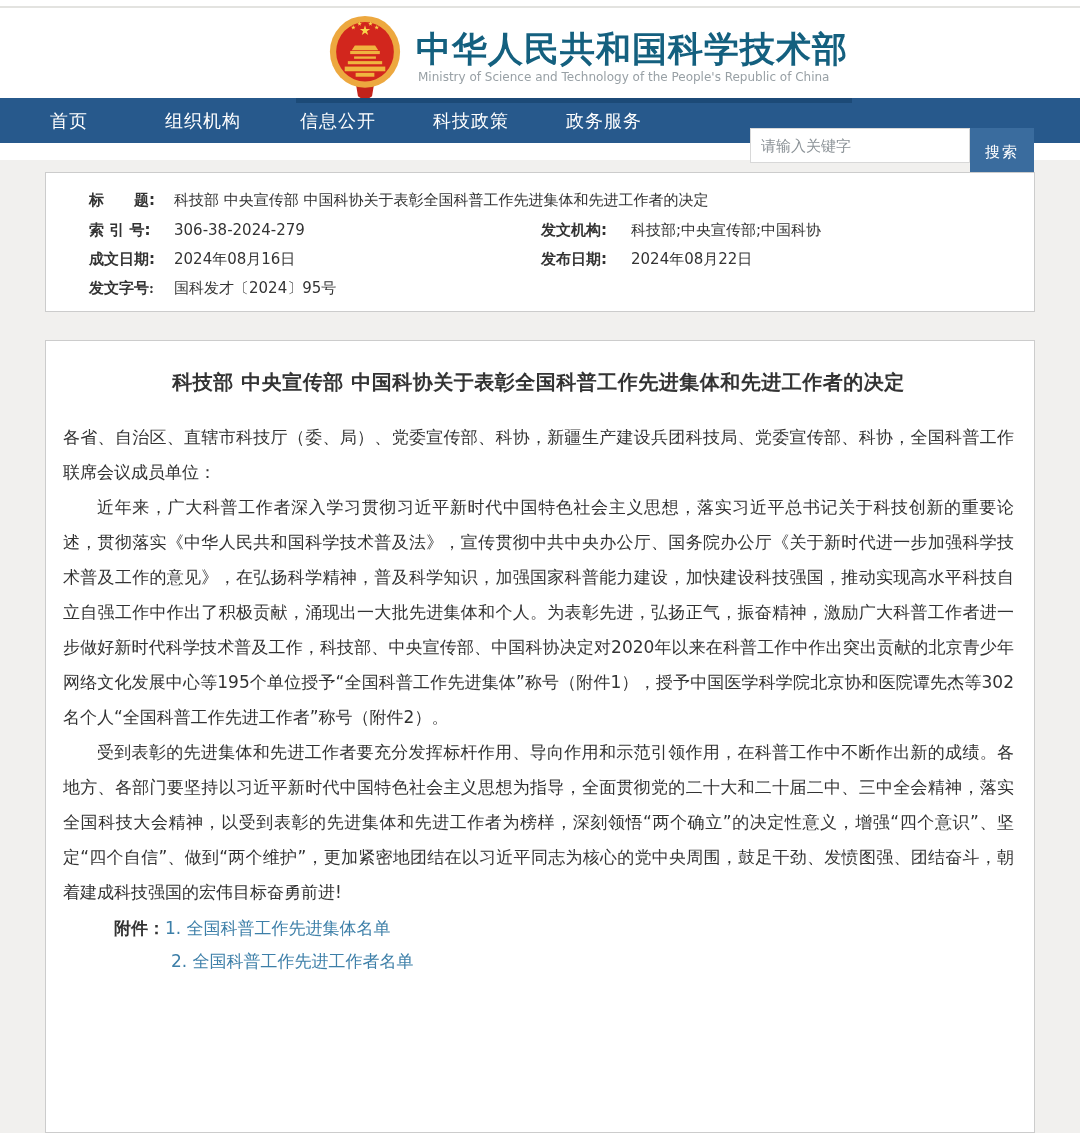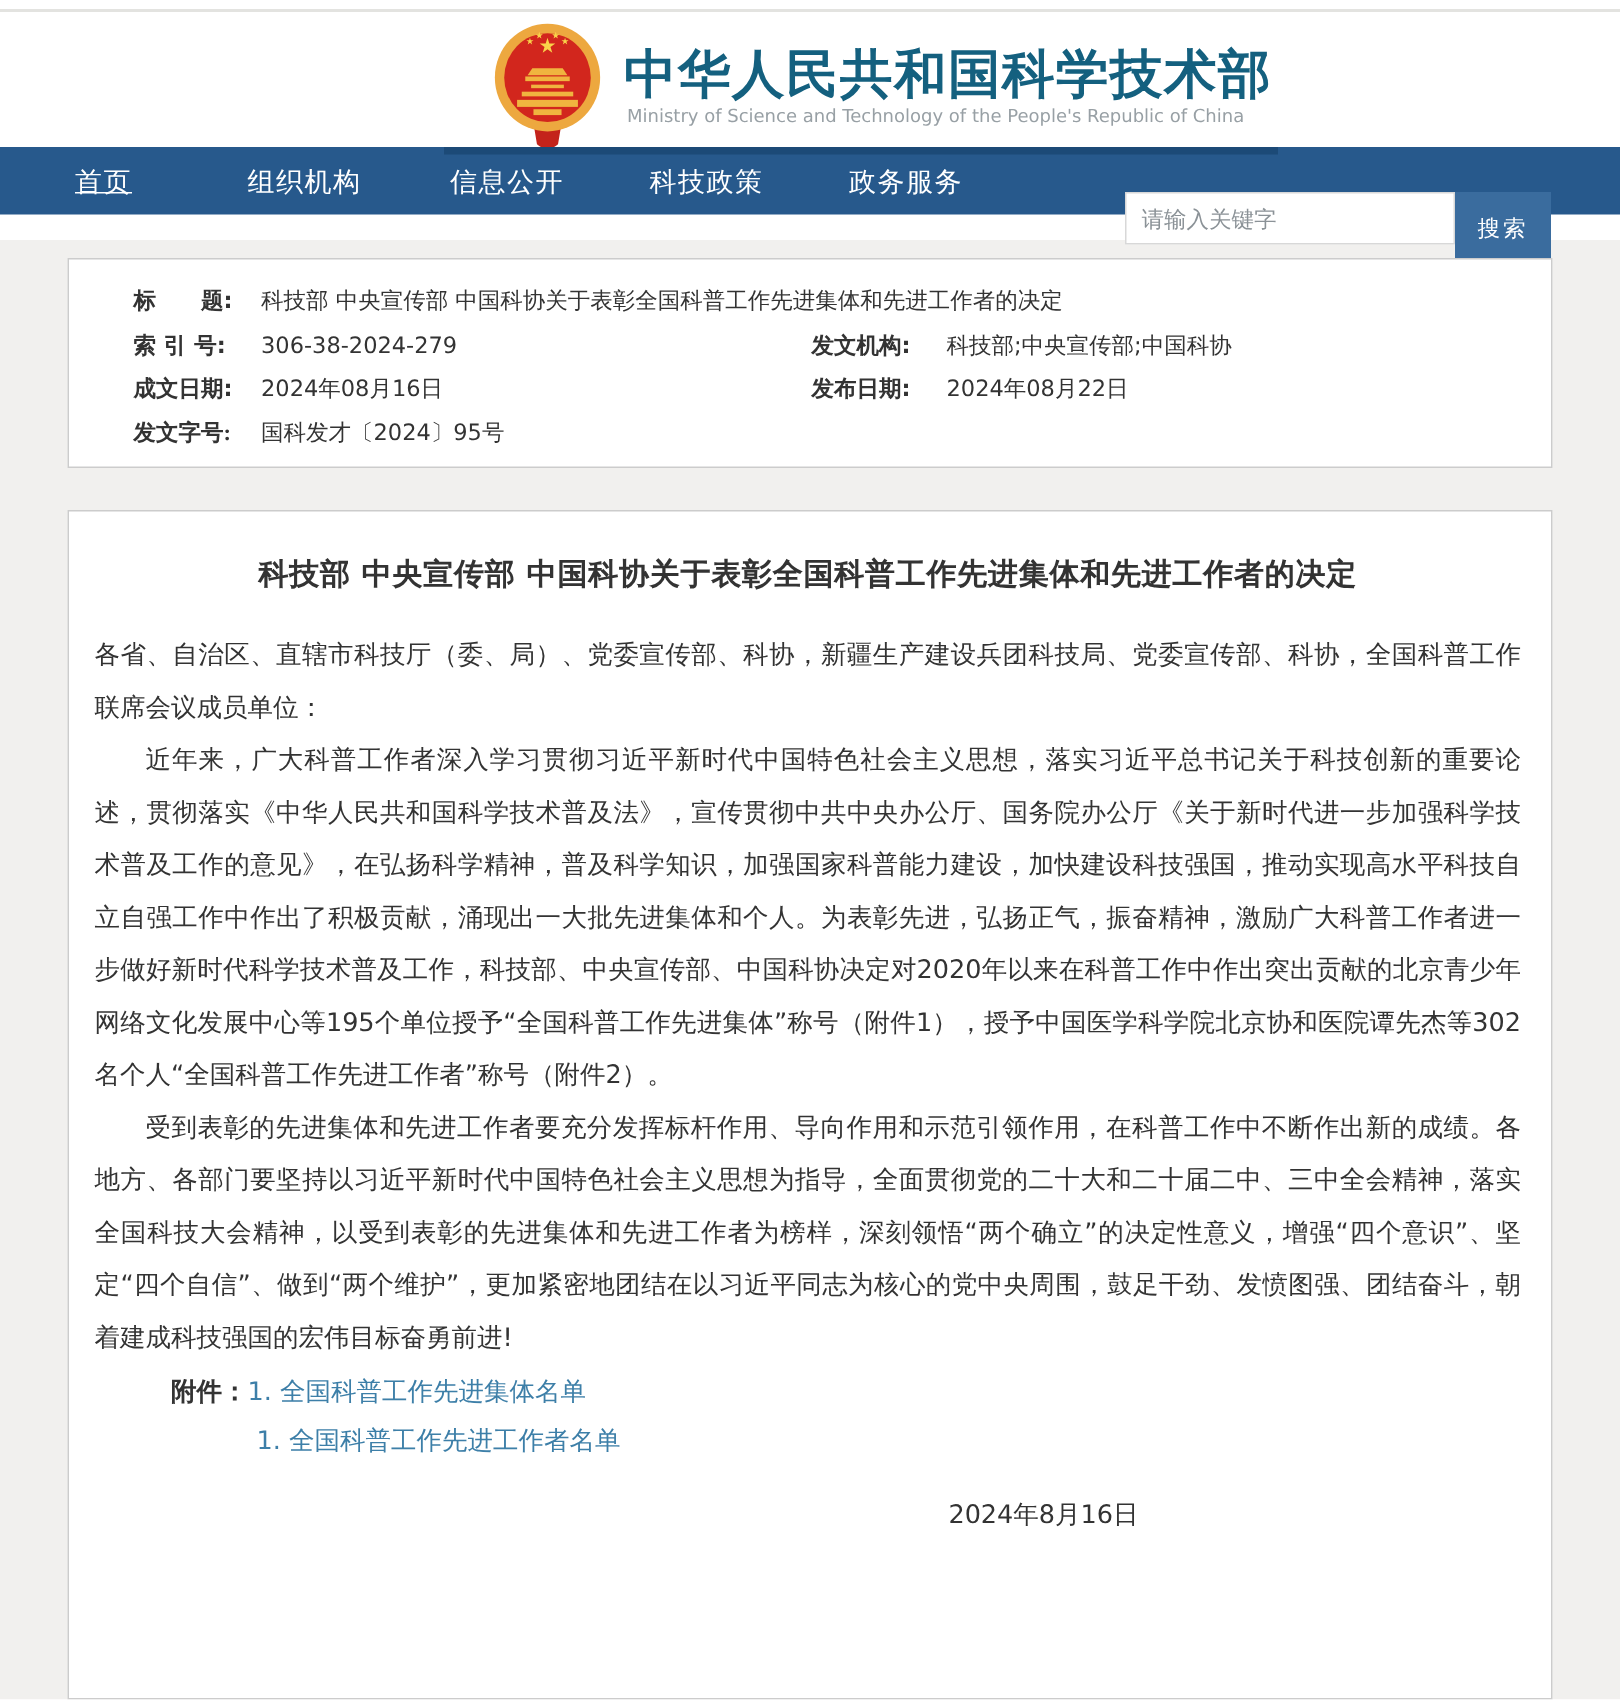--- a/index.html
+++ b/index.html
@@ -22,21 +22,21 @@
     font-size:12px; color:#98a0a5; white-space:nowrap;
   }
 
   
   .navbar { position:absolute; top:98px; left:0; width:1080px; height:45px; background:#27598c; }
   .nav-dark-strip { position:absolute; top:98px; left:296px; width:556px; height:5px; background:#1c4a77; }
   .nav-item {
     position:absolute; top:109px; color:#ffffff; font-size:18px; letter-spacing:1px;
     cursor:pointer; white-space:nowrap;
   }
-  .nav-home   { left:50px;text-decoration:underline; }
+  .nav-home   { left:50px; }
   .nav-org    { left:165px; }
   .nav-info   { left:300px; }
   .nav-policy { left:433px; }
   .nav-serv   { left:566px; }
 
   
   .search-input {
     position:absolute; top:128px; left:750px; width:220px; height:35px;
     border:1px solid #d8d8d8; background:#fff; padding:0 10px;
     font-size:15px; color:#333; outline:none;
@@ -154,18 +154,17 @@
     <div class="doc-body">
       <div>各省、自治区、直辖市科技厅（委、局）、党委宣传部、科协，新疆生产建设兵团科技局、党委宣传部、科协，全国科普工作联席会议成员单位：</div>
       <div class="doc-para">近年来，广大科普工作者深入学习贯彻习近平新时代中国特色社会主义思想，落实习近平总书记关于科技创新的重要论述，贯彻落实《中华人民共和国科学技术普及法》，宣传贯彻中共中央办公厅、国务院办公厅《关于新时代进一步加强科学技术普及工作的意见》，在弘扬科学精神，普及科学知识，加强国家科普能力建设，加快建设科技强国，推动实现高水平科技自立自强工作中作出了积极贡献，涌现出一大批先进集体和个人。为表彰先进，弘扬正气，振奋精神，激励广大科普工作者进一步做好新时代科学技术普及工作，科技部、中央宣传部、中国科协决定对2020年以来在科普工作中作出突出贡献的北京青少年网络文化发展中心等195个单位授予“全国科普工作先进集体”称号（附件1），授予中国医学科学院北京协和医院谭先杰等302名个人“全国科普工作先进工作者”称号（附件2）。</div>
       <div class="doc-para">受到表彰的先进集体和先进工作者要充分发挥标杆作用、导向作用和示范引领作用，在科普工作中不断作出新的成绩。各地方、各部门要坚持以习近平新时代中国特色社会主义思想为指导，全面贯彻党的二十大和二十届二中、三中全会精神，落实全国科技大会精神，以受到表彰的先进集体和先进工作者为榜样，深刻领悟“两个确立”的决定性意义，增强“四个意识”、坚定“四个自信”、做到“两个维护”，更加紧密地团结在以习近平同志为核心的党中央周围，鼓足干劲、发愤图强、团结奋斗，朝着建成科技强国的宏伟目标奋勇前进!</div>
     </div>
     <div class="attach-block">
       <div class="attach-row1">
         <span class="attach-label">附件：</span><a class="attach-link">1. 全国科普工作先进集体名单</a>
       </div>
       <div class="attach-row2">
-        <a class="attach-link">1. 全国科普工作先进工作者名单</a>
+        <a class="attach-link">2. 全国科普工作先进工作者名单</a>
       </div>
     </div>
-    <div class="sig-date">2024年8月16日</div>
   </div>
 </div>
 
 </body></html>

